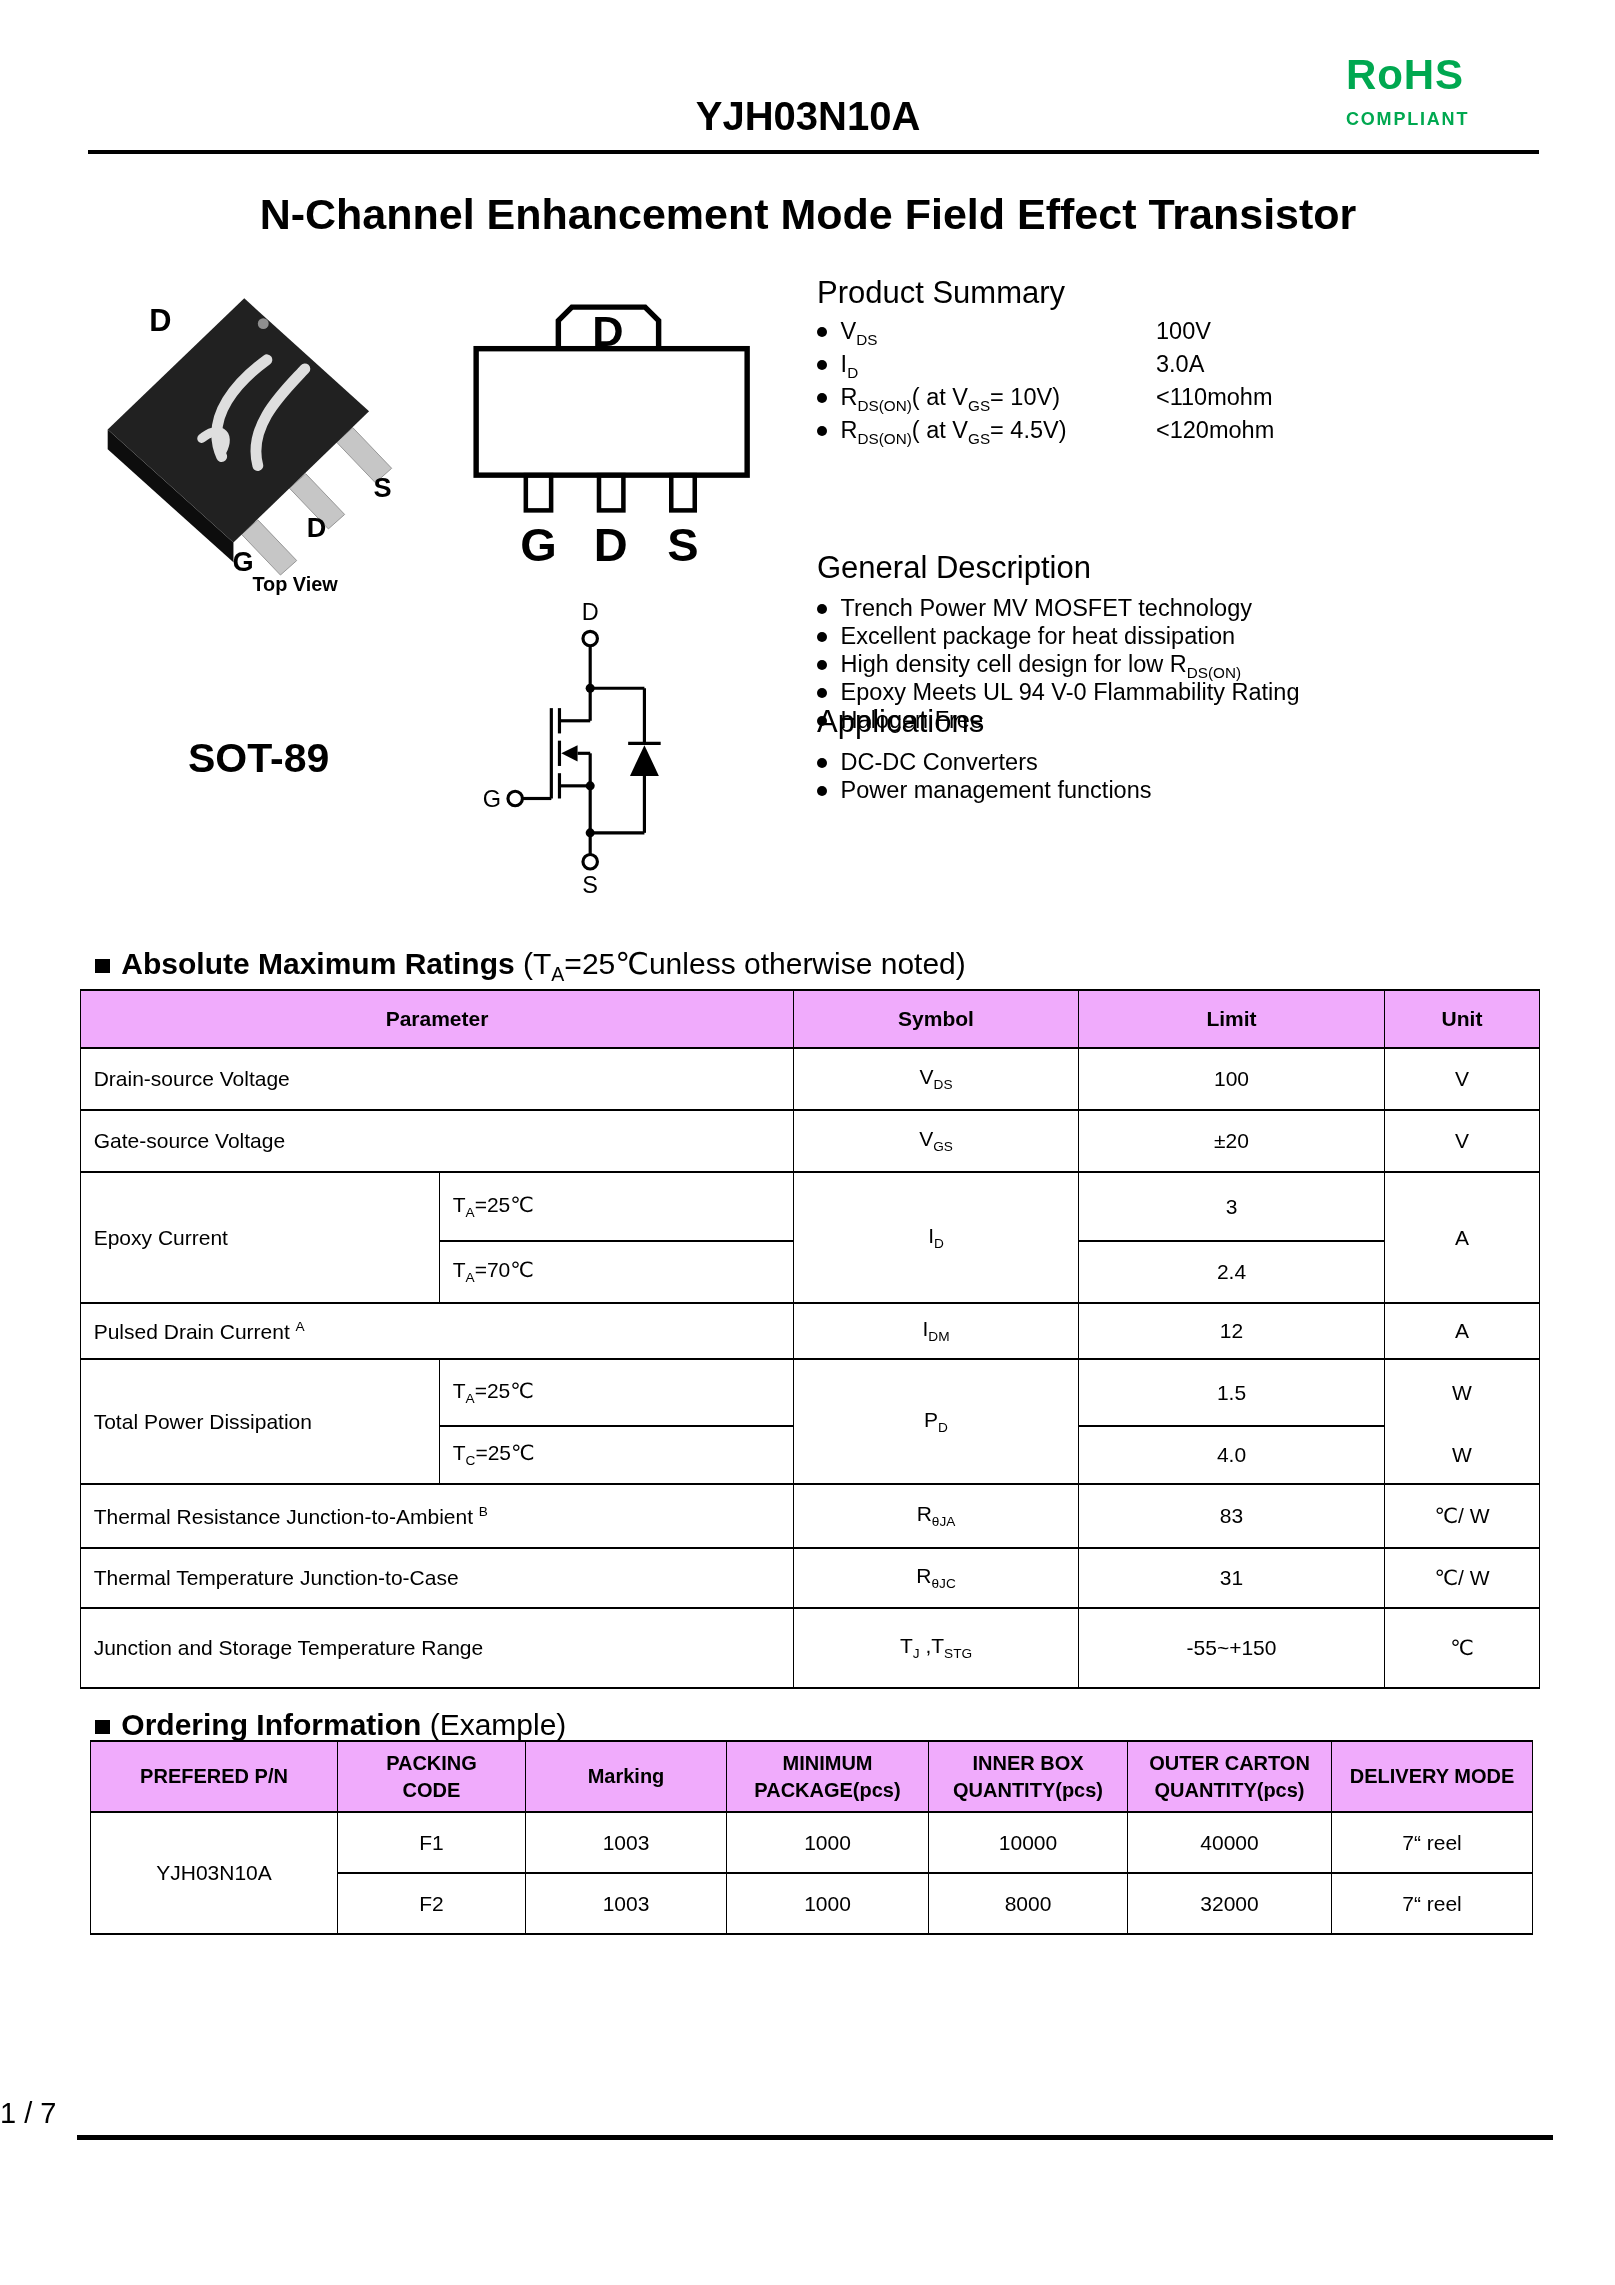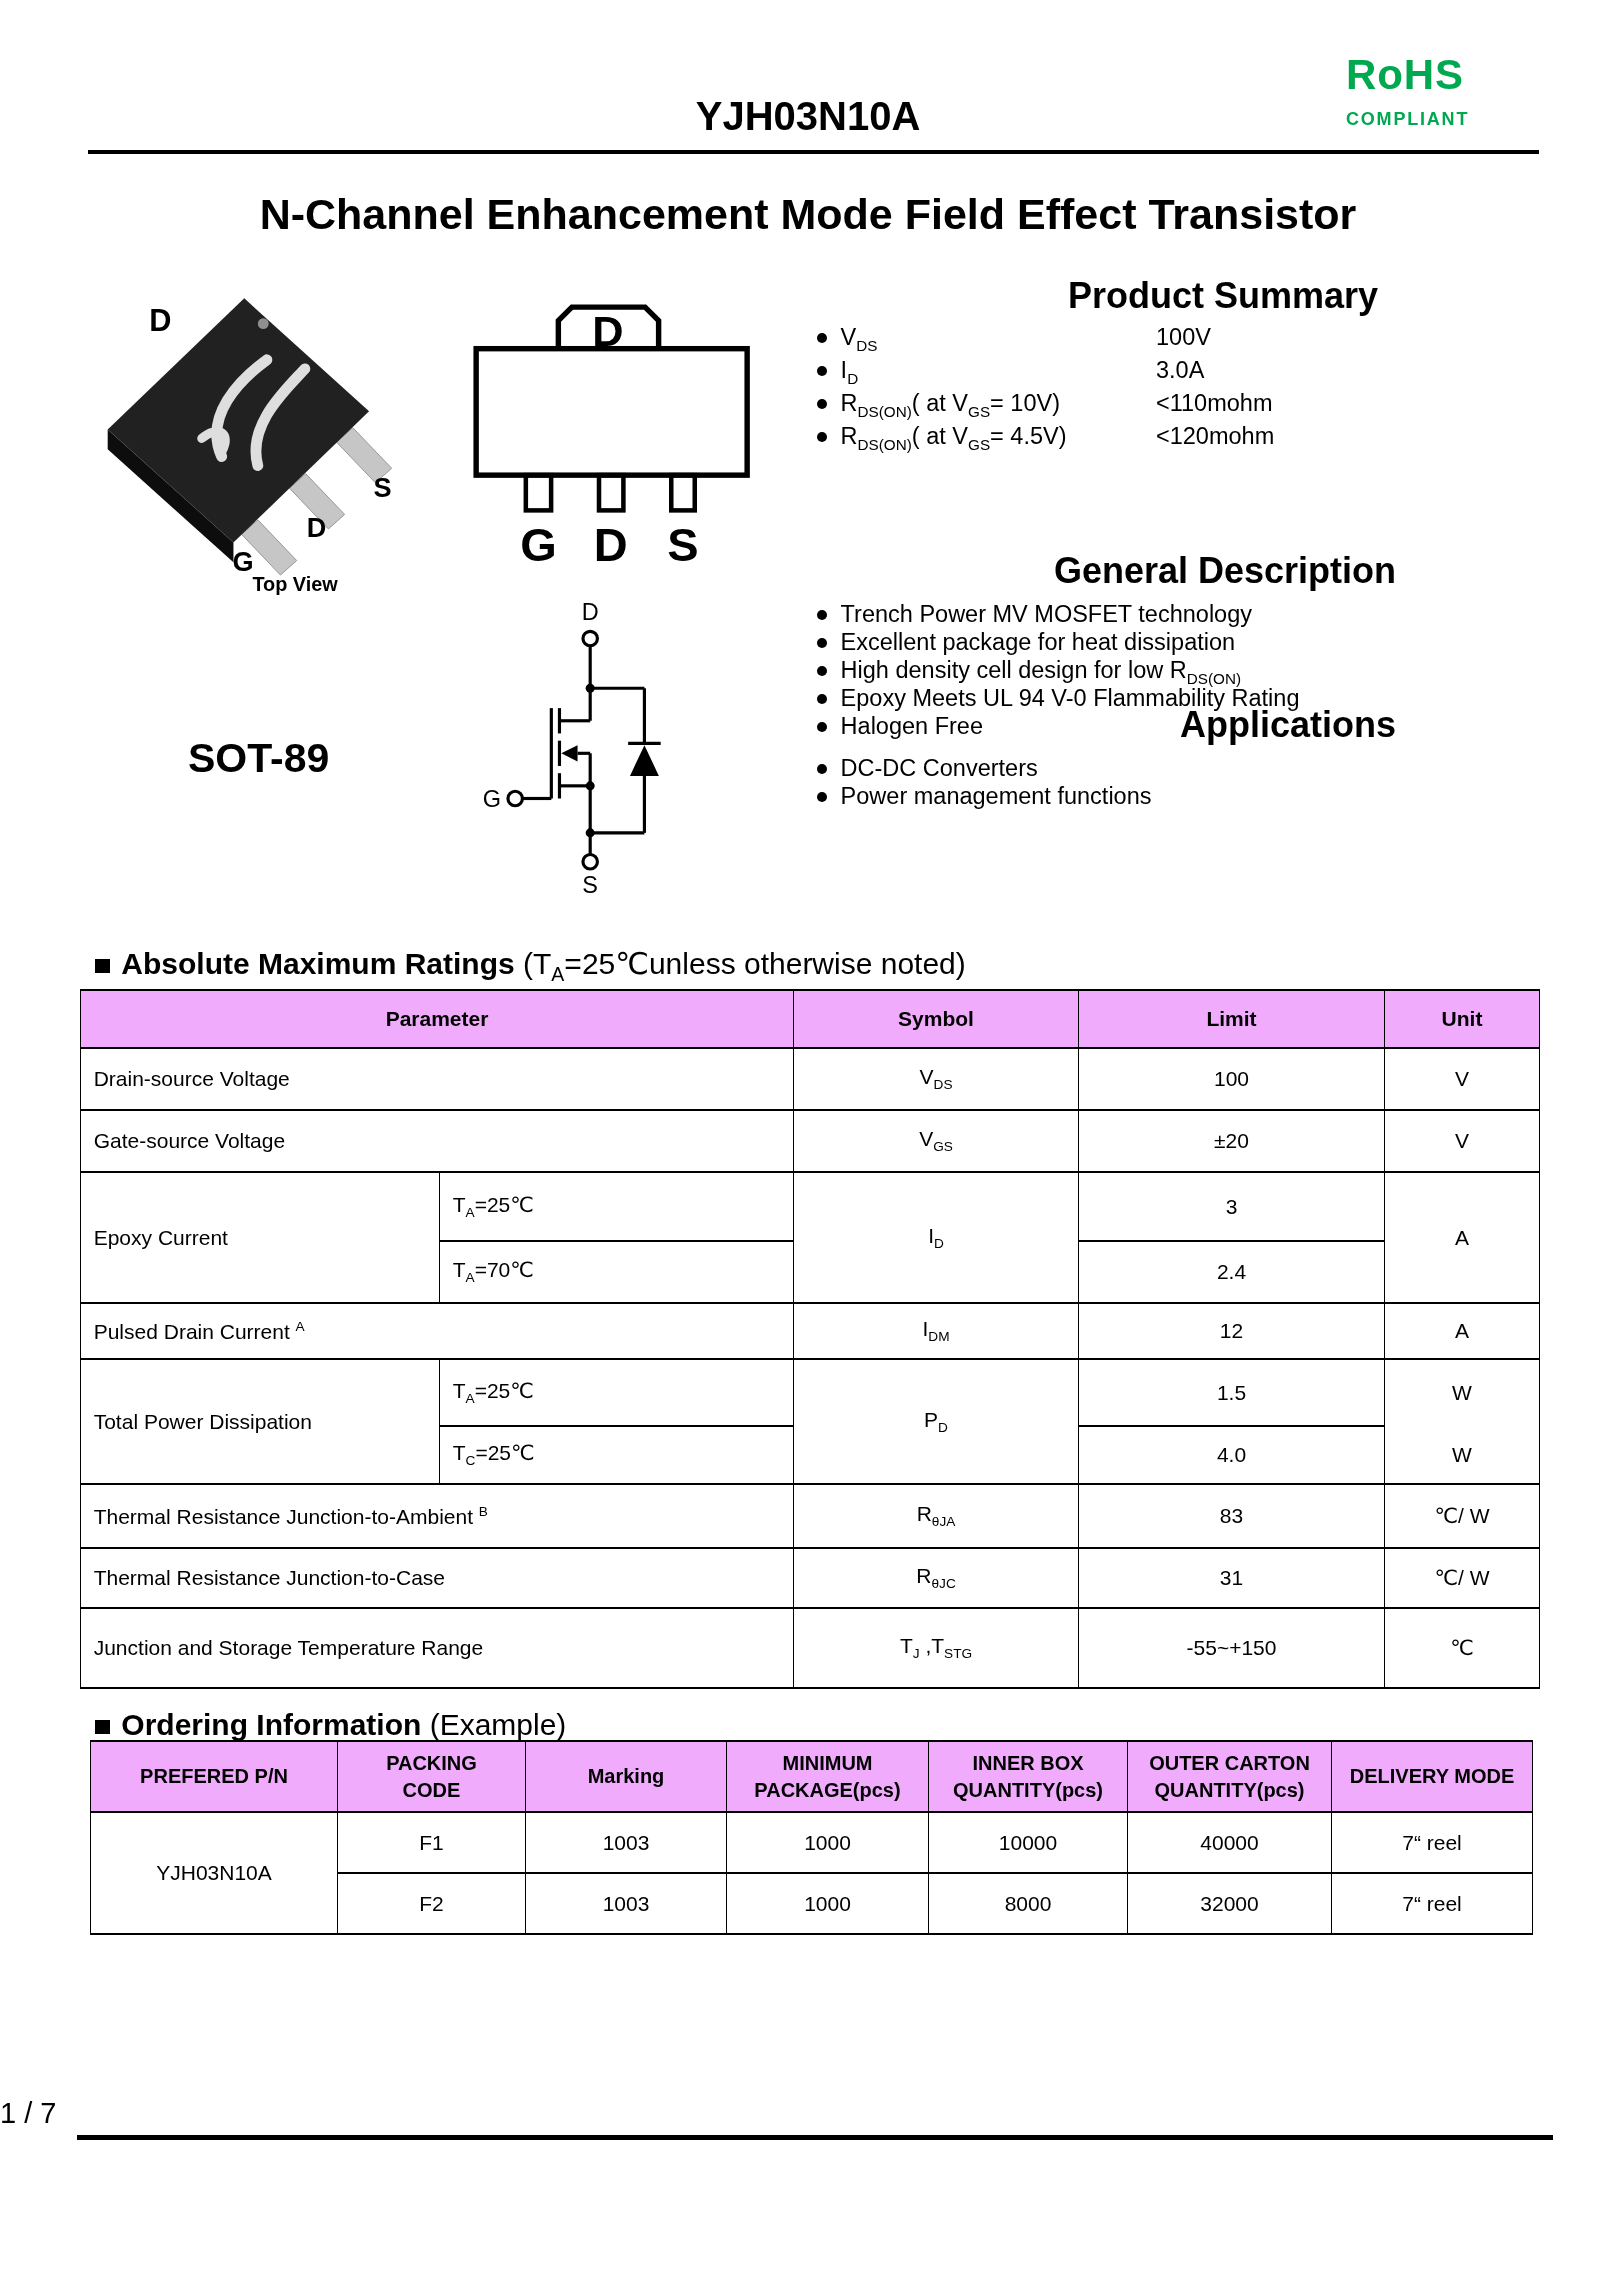--- a/index.html
+++ b/index.html
@@ -15,21 +15,21 @@
   .rohs{left:1346px;top:51px;font-size:42px;font-weight:bold;color:#00a850;letter-spacing:0.9px;}
   .rohs-sub{left:1346px;top:109px;font-size:18px;font-weight:bold;color:#00a850;letter-spacing:1.8px;}
   .rule{background:#000;}
   .page-title{left:0;top:190px;width:100%;text-align:center;font-size:43px;font-weight:bold;}
 
   
   .pkg-name{left:188px;top:735px;font-size:41px;font-weight:bold;}
   svg text{font-family:"Liberation Sans","DejaVu Sans",sans-serif;}
 
   
-  .sec-h{font-size:36px;font-weight:bold;text-align:right;}
+  .sec-h{font-size:31px;font-weight:normal;}
   .ps-item{position:relative;height:33px;font-size:23.5px;}
   .ps-value{position:absolute;left:339px;top:0;}
   .dot{display:inline-block;width:10px;height:10px;border-radius:50%;background:#000;
        margin-right:13.6px;vertical-align:1.8px;}
   .bullet-line{font-size:23.5px;height:28px;}
 
   
   .sq{display:inline-block;width:14.5px;height:14.5px;background:#000;margin-right:11.8px;vertical-align:0.9px;}
   .tbl-heading{font-size:30px;}
 
@@ -219,21 +219,21 @@
       <td>4.0</td>
       <td class="hid-top">W</td>
     </tr>
     <tr style="height:64px;">
       <td colspan="2" class="pl"><span>Thermal Resistance Junction-to-Ambient </span><sup>B</sup></td>
       <td><span>R</span><sub>θJA</sub></td>
       <td>83</td>
       <td>℃/ W</td>
     </tr>
     <tr style="height:60px;">
-      <td colspan="2" class="pl">Thermal Resistance Junction-to-Case</td>
+      <td colspan="2" class="pl">Thermal Temperature Junction-to-Case</td>
       <td><span>R</span><sub>θJC</sub></td>
       <td>31</td>
       <td>℃/ W</td>
     </tr>
     <tr style="height:80px;">
       <td colspan="2" class="pl">Junction and Storage Temperature Range</td>
       <td><span>T</span><sub>J</sub><span> ,T</span><sub>STG</sub></td>
       <td>-55~+150</td>
       <td>℃</td>
     </tr>

